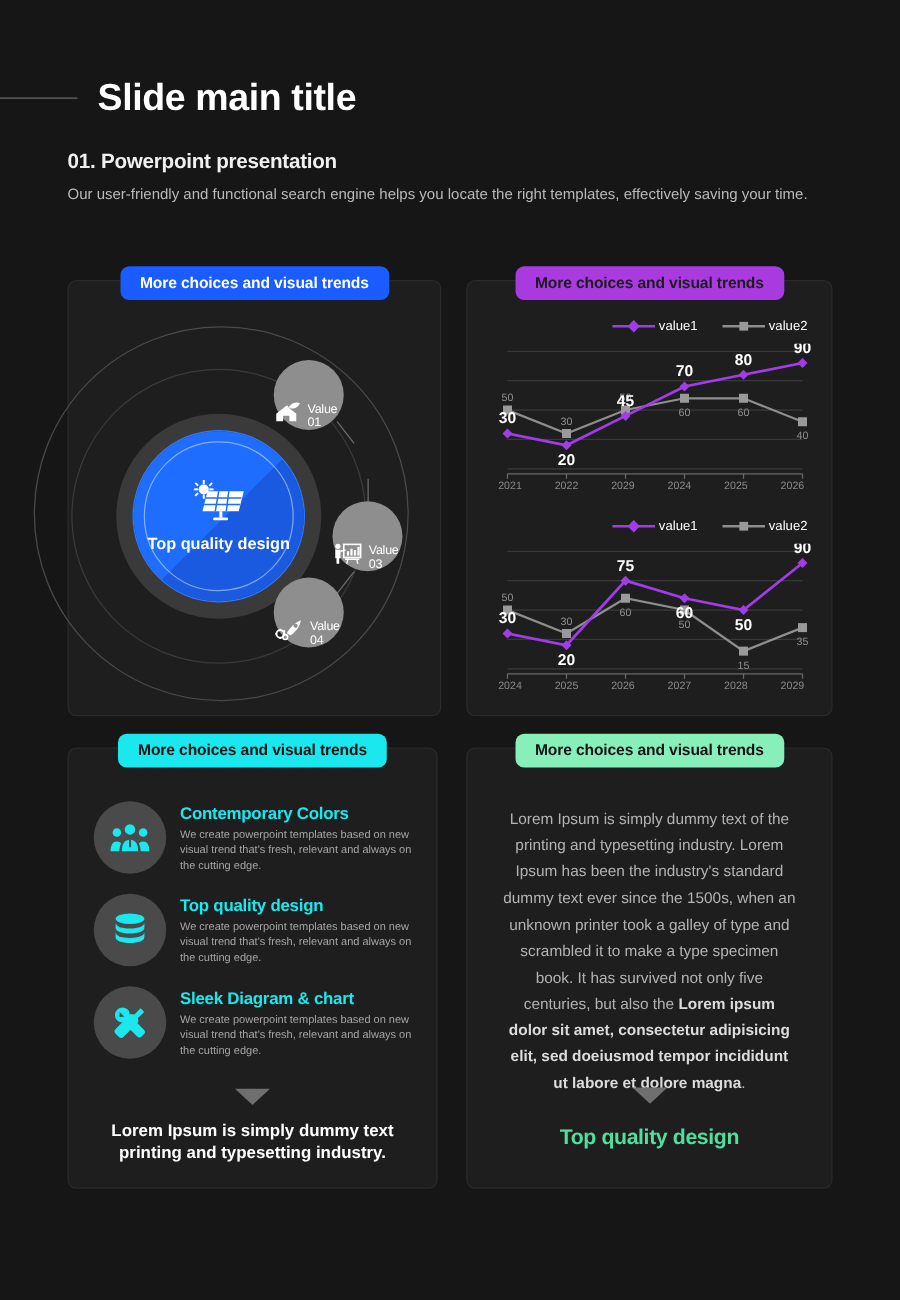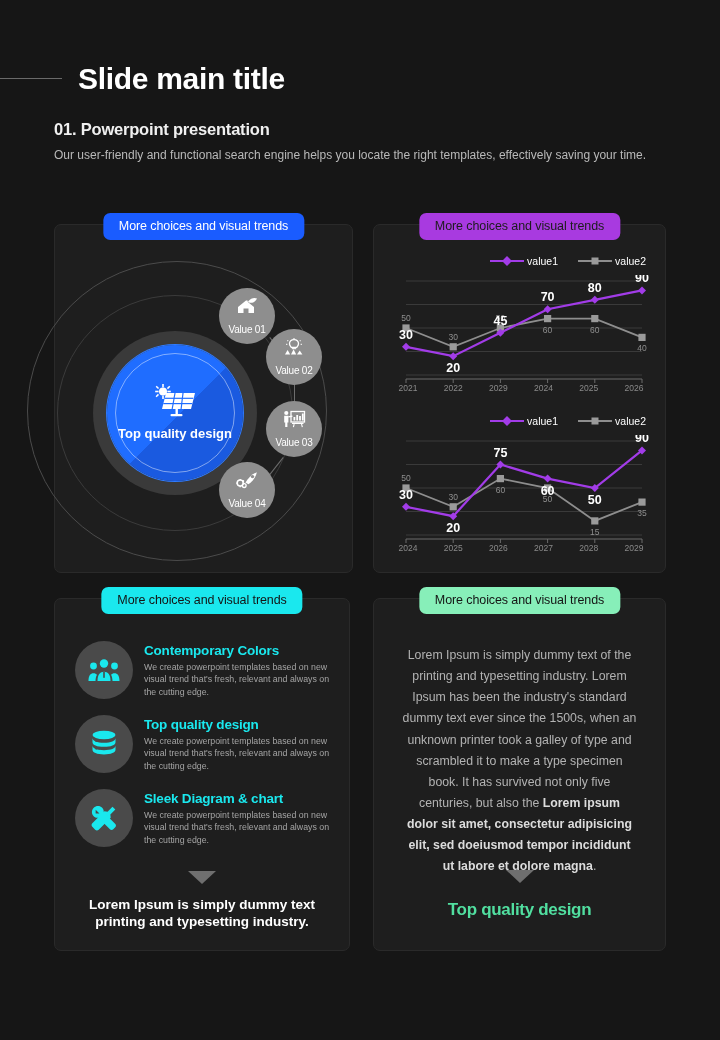--- a/index.html
+++ b/index.html
@@ -40,21 +40,21 @@
     border-radius: 7px;
   }
   #panel-tl { left: 54px;  top: 224px; width: 299px; height: 349px; }
   #panel-tr { left: 373px; top: 224px; width: 293px; height: 349px; }
   #panel-bl { left: 54px;  top: 598px; width: 296px; height: 353px; }
   #panel-br { left: 373px; top: 598px; width: 293px; height: 353px; }
 
   .badge {
     position: absolute; top: -12px; left: 50%; transform: translateX(-50%);
     padding: 6px 16px 7px; border-radius: 7px;
-    font-size: 12.5px; font-weight: 400; white-space: nowrap;
+    font-size: 12.5px; font-weight: 700; white-space: nowrap;
     letter-spacing: -0.1px;
   }
   .badge-blue   { background: #1a5cff; color: #ffffff; }
   .badge-purple { background: #a83ae0; color: #1c1c1c; }
   .badge-cyan   { background: #1ae8ee; color: #141414; }
   .badge-mint   { background: #87efb9; color: #141414; }
 
   
   .diagram { position: absolute; inset: 0; }
   .ring-outer {
@@ -81,22 +81,22 @@
     position: absolute; left: 8px; top: 8px; right: 8px; bottom: 8px;
     border: 1px solid rgba(255,255,255,.45); border-radius: 50%;
   }
   .core-icon { position: relative; margin-bottom: 4px; }
   .core-label {
     position: relative; font-size: 13px; font-weight: 700; color: #fff;
     text-align: center; line-height: 1.18;
   }
   .node {
     position: absolute; width: 56px; height: 56px; border-radius: 50%;
-    background: #8e8e8e; display: flex; flex-direction: column;
-    align-items: center; justify-content: center; gap: 5px;
+    background: #8e8e8e; display: flex; flex-direction: row;
+    align-items: flex-end; justify-content: center; gap: 5px;
   }
   .node-label { font-size: 10px; color: #ffffff; letter-spacing: -0.2px; }
   #node-0 { left: 164px; top: 63px; }
   #node-1 { left: 211px; top: 104px; }
   #node-2 { left: 211px; top: 176px; }
   #node-3 { left: 164px; top: 237px; }
   .connector { position: absolute; background: #6d6d6d; width: 1px; }
   #conn-0 { left: 221px; top: 110px; height: 22px; transform: rotate(-38deg); }
   #conn-1 { left: 239px; top: 158px; height: 22px; }
   #conn-2 { left: 221px; top: 230px; height: 22px; transform: rotate(38deg); }
@@ -222,39 +222,20 @@
         <span>
           <svg width="22" height="18" viewBox="0 0 22 18" fill="#ffffff">
             <path d="M2 10 L10 3.5 L18 10 L18 16 L12.5 16 L12.5 11.5 L7.5 11.5 L7.5 16 L2 16 Z"></path>
             <path d="M12 4.5 C15 0.5 19 0.5 21 1.5 C19.5 5 16 6.5 13 5.5 Z"></path>
             <rect x="10.4" y="3.5" width="1.4" height="4" transform="rotate(-18 11 5)"></rect>
           </svg>
         </span>
         <span class="node-label">Value 01</span>
       </div>
 
-      <div class="node" id="node-1">
-        <span>
-          <svg width="22" height="18" viewBox="0 0 22 18" fill="#ffffff">
-            <path d="M11 1.6 C8.3 1.6 6.5 3.5 6.5 5.8 C6.5 7.4 7.5 8.4 8.2 9.3 L13.8 9.3 C14.5 8.4 15.5 7.4 15.5 5.8 C15.5 3.5 13.7 1.6 11 1.6 Z" fill="none" stroke="#ffffff" stroke-width="1.3"></path>
-            <rect x="8.8" y="10.1" width="4.4" height="1.1"></rect>
-            <g stroke="#ffffff" stroke-width="1.1">
-              <line x1="11" y1="0" x2="11" y2="0.9"></line>
-              <line x1="4.4" y1="2.3" x2="5.2" y2="3"></line>
-              <line x1="17.6" y1="2.3" x2="16.8" y2="3"></line>
-              <line x1="3.2" y1="6.4" x2="4.3" y2="6.4"></line>
-              <line x1="18.8" y1="6.4" x2="17.7" y2="6.4"></line>
-            </g>
-            <path d="M2 16.5 L4.6 12 L7.2 16.5 Z"></path>
-            <path d="M8 16.5 L10.6 11.3 L13.2 16.5 Z"></path>
-            <path d="M14 16.5 L16.7 12.6 L19.4 16.5 Z"></path>
-          </svg>
-        </span>
-        <span class="node-label">Value 02</span>
-      </div>
 
       <div class="node" id="node-2">
         <span>
           <svg width="24" height="18" viewBox="0 0 24 18" fill="#ffffff">
             <rect x="9" y="1.5" width="13.5" height="10.5" fill="none" stroke="#ffffff" stroke-width="1.3"></rect>
             <rect x="11.5" y="7" width="1.8" height="3.5"></rect>
             <rect x="14.3" y="5" width="1.8" height="5.5"></rect>
             <rect x="17.1" y="6" width="1.8" height="4.5"></rect>
             <rect x="19.9" y="3.5" width="1.8" height="7"></rect>
             <circle cx="4.3" cy="3" r="2.1"></circle>

